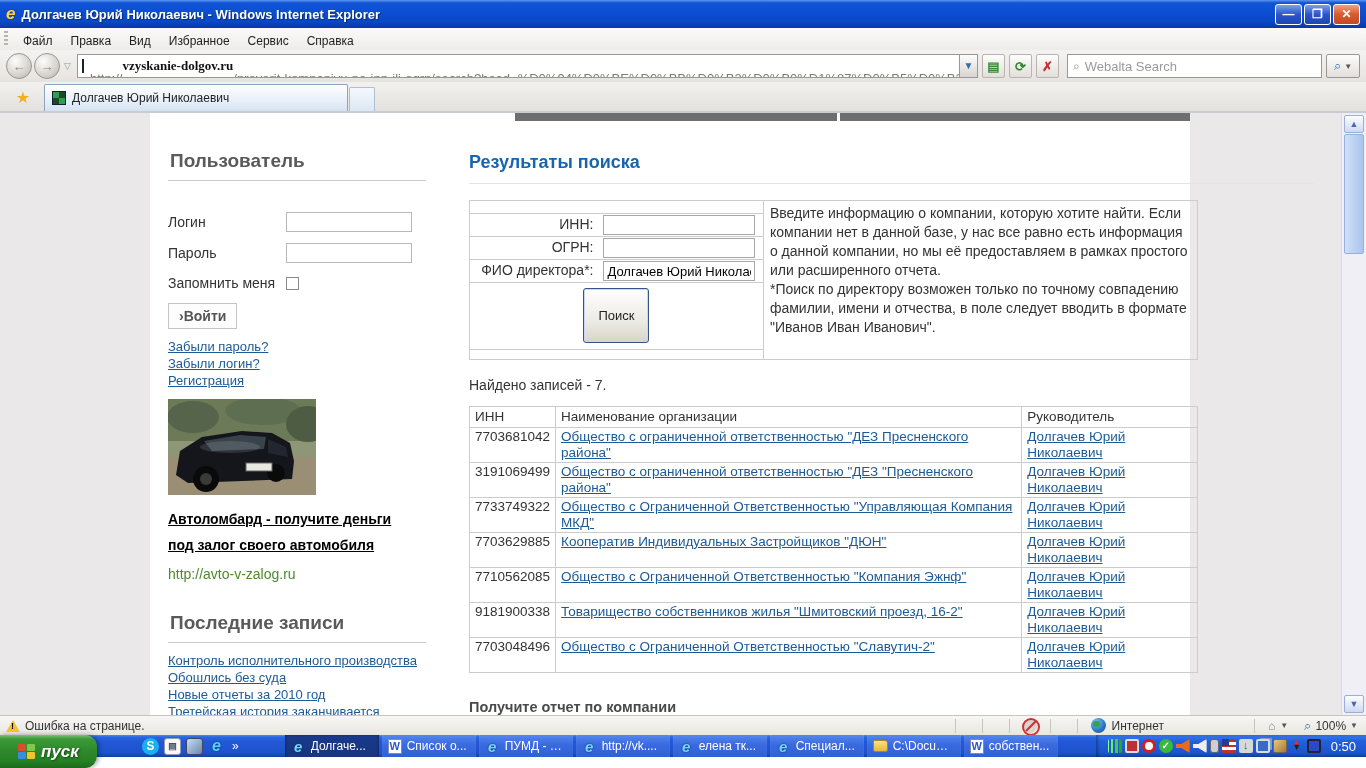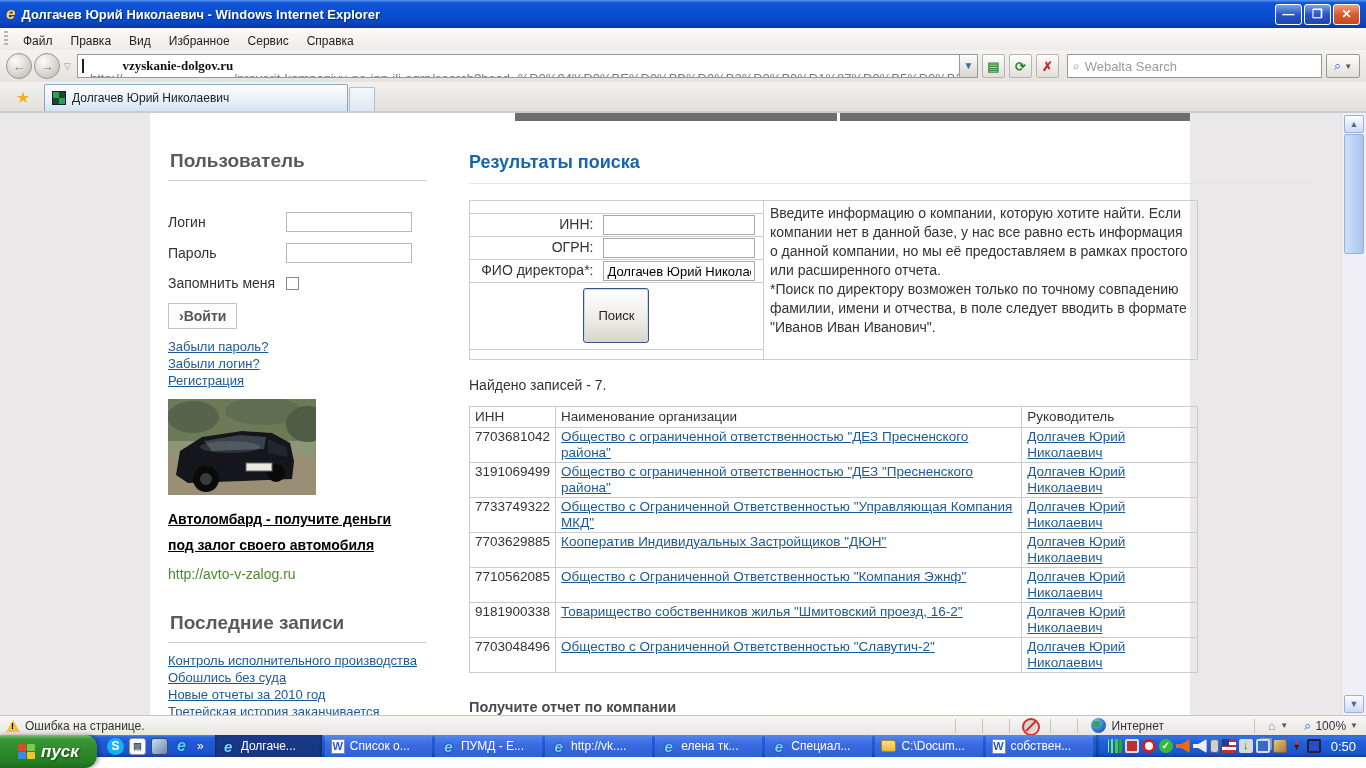--- a/index.html
+++ b/index.html
@@ -141,21 +141,21 @@
     background:radial-gradient(circle at 35% 30%,#7ec8f0,#2a78c8 55%,#1a4a90); position:relative; overflow:hidden; }
   .globe::after { content:""; position:absolute; left:2px; top:3px; width:7px; height:6px; background:#3aa050; border-radius:40%; }
   .zoom-btn { display:flex; align-items:center; gap:4px; padding:0 8px; }
   .mag-blue { color:#2a6ac8; font-size:13px; }
   .caret { color:#555; font-size:8px; }
   .shield-ico { font-size:12px; color:#888; }
 
   
   .taskbar { position:absolute; top:735px; left:0; width:1366px; height:22px;
     background:linear-gradient(180deg,#4b8df8 0%,#2866e0 9%,#2258d8 30%,#1e52cc 80%,#1646b0 95%,#123c9c 100%);
-    display:flex; align-items:stretch; }
+    display:flex; align-items:stretch;gap:35px; }
   .startbtn { width:97px; height:33px; border-radius:0 12px 12px 0;
     background:linear-gradient(180deg,#7cc272 0%,#3c9a38 12%,#2f8a2c 45%,#268024 80%,#1d6a1c 100%);
     box-shadow:2px 0 4px rgba(0,0,0,.35); display:flex; align-items:center; justify-content:center; gap:6px;
     color:#fff; font-size:17px; font-weight:bold; font-style:italic; text-shadow:1px 1px 2px #1a4a18; }
   .winflag { width:17px; height:15px; display:grid; grid-template-columns:8px 8px; grid-template-rows:7px 7px; gap:1px; }
   .winflag i { border-radius:1px; }
   .winflag i:nth-child(1){background:#e04a2a;} .winflag i:nth-child(2){background:#7ec84a;}
   .winflag i:nth-child(3){background:#3a8ae8;} .winflag i:nth-child(4){background:#f4c430;}
   .quick { display:flex; align-items:center; gap:5px; padding:0 8px 0 10px; }
   .ql-ico { width:17px; height:17px; display:flex; align-items:center; justify-content:center;

